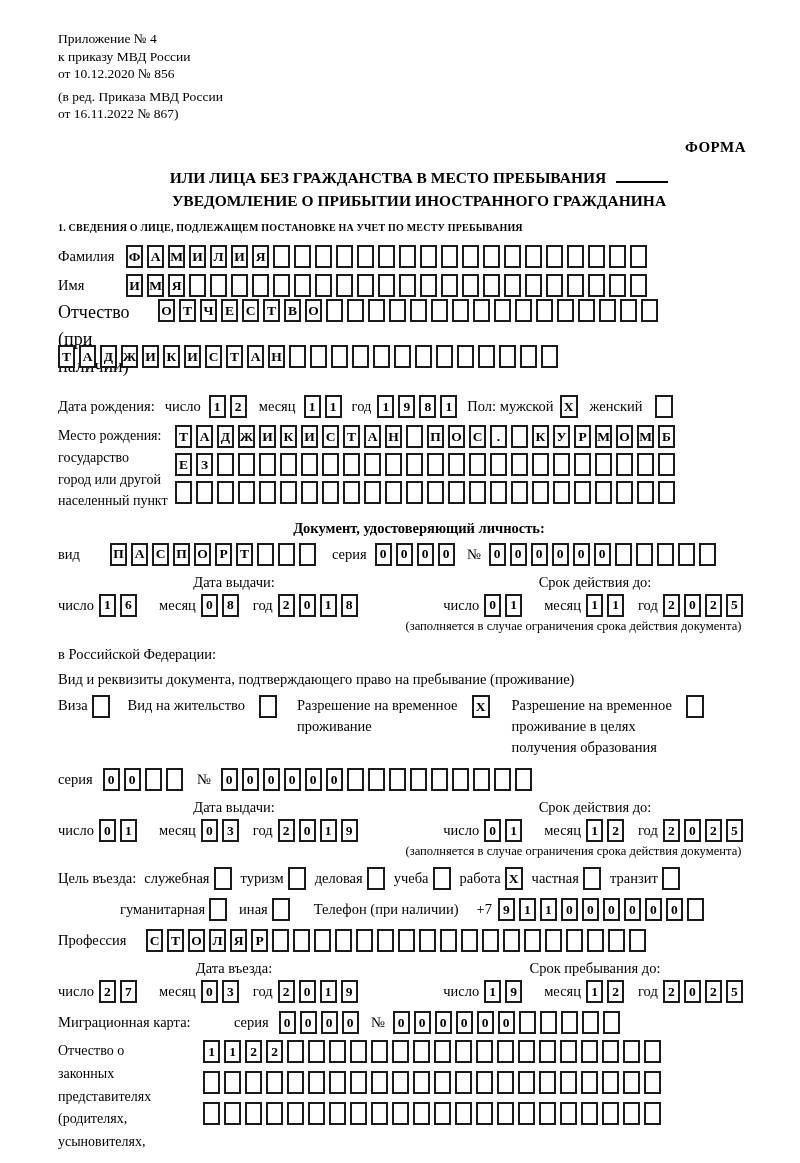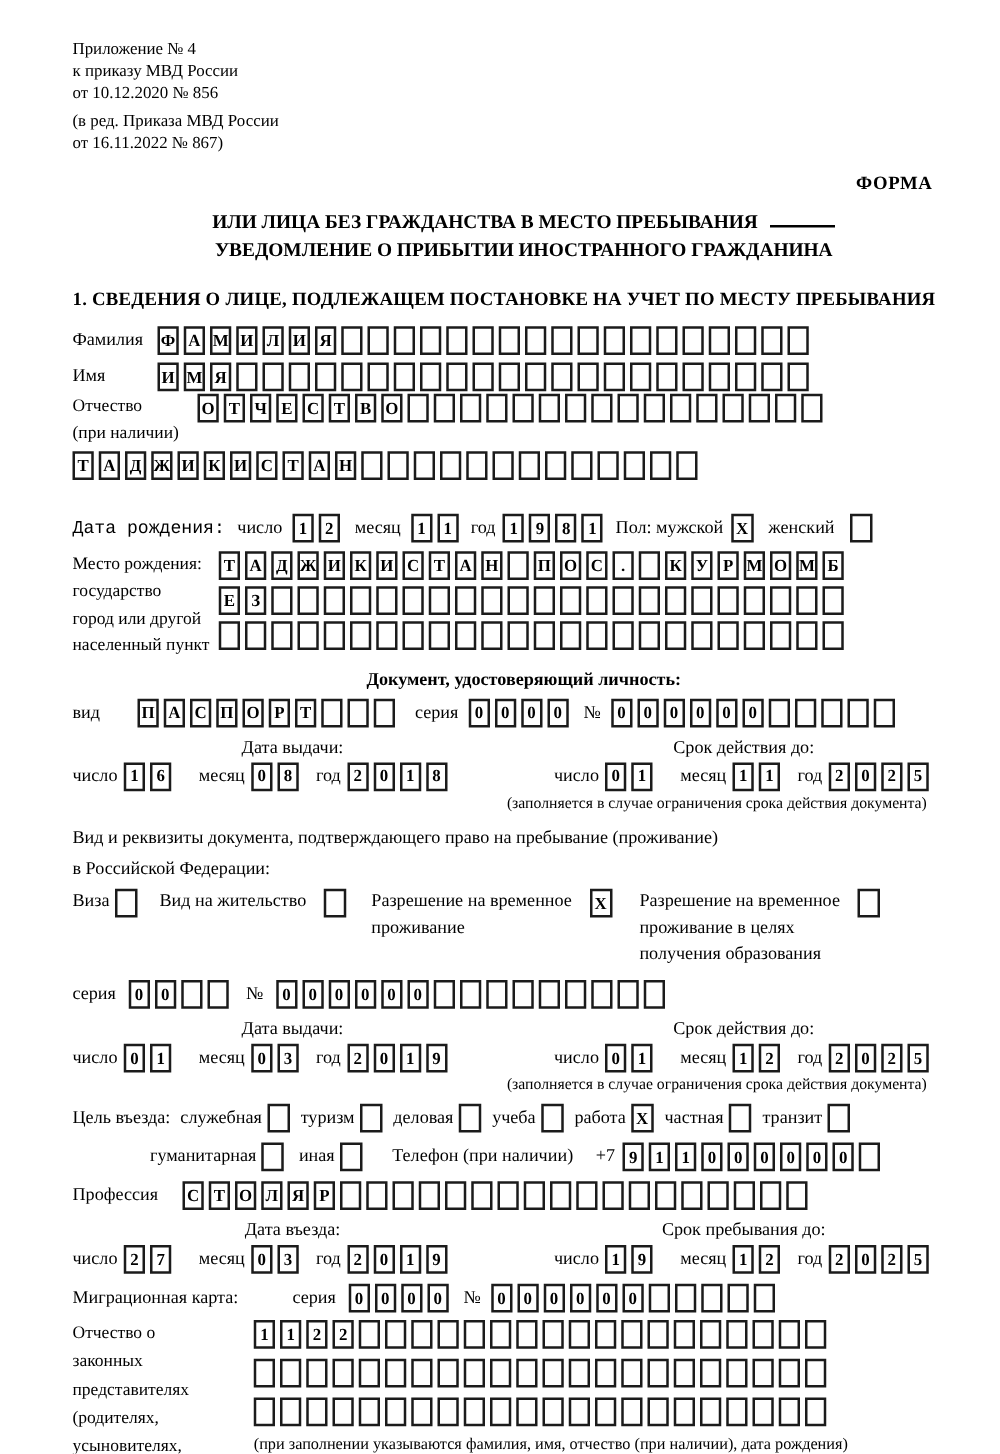--- a/index.html
+++ b/index.html
@@ -8,25 +8,25 @@
     width:800px; height:1163px; background:#ffffff; color:#000;
     font-family:"Liberation Serif", serif; font-size:14px;
     padding:30px 20px 10px 58px; overflow:hidden; position:relative;
   }
   
   .hdr { width:215px; font-size:13.5px; line-height:1.3; }
   .hdr .gap { height:5px; }
   .forma { text-align:right; padding-right:34px; font-weight:bold; font-size:15px; margin-top:16px; letter-spacing:.5px; }
   .title { text-align:center; font-weight:bold; font-size:15.5px; margin-top:10px; line-height:1.5; }
   .blank-line { display:inline-block; width:52px; border-bottom:2px solid #000; height:10px; margin-left:10px; }
-  .s1 { font-weight:bold; font-size:15px; margin-top:20px; letter-spacing:.2px; white-space:nowrap; }
+  .s1 { font-weight:bold; font-size:10px; margin-top:10px; letter-spacing:.2px; white-space:nowrap; }
 
   .r { display:flex; align-items:center; margin-top:6px; }
   .r2 { display:flex; align-items:flex-start; height:44px; margin-top:2px; }
-  .lblcol { flex:none; line-height:1.5; font-size:14px; }
+  .lblcol { flex:none; line-height:1.5; font-size:18px; }
   .lbl { font-size:14.5px; flex:none; }
   .cells { display:flex; flex:none; }
   .cell {
     width:17px; height:23px; border:2px solid #1b1b1b; margin-right:4px;
     display:flex; align-items:center; justify-content:center;
     font-weight:bold; font-size:13.5px; flex:none; background:#fff;
   }
   .cb {
     width:18px; height:23px; border:2px solid #1b1b1b; flex:none;
     display:flex; align-items:center; justify-content:center;
@@ -199,21 +199,21 @@
         <span class="cell"></span>
         <span class="cell"></span>
         <span class="cell"></span>
         <span class="cell"></span>
         <span class="cell"></span>
         <span class="cell"></span>
       </span>
   </div>
 
   <div class="r">
-    <span class="lbl" style="margin-right:10px;font-family:Liberation Mono, monospace;">Дата рождения:</span>
+    <span class="lbl" style="margin-right:10px;">Дата рождения:</span>
     <span class="lbl" style="margin-right:8px;">число</span>
     <span class="cells" style="margin-right:8px;">
         <span class="cell">1</span>
         <span class="cell">2</span>
       </span>
     <span class="lbl" style="margin-right:8px;">месяц</span>
     <span class="cells" style="margin-right:6px;">
         <span class="cell">1</span>
         <span class="cell">1</span>
       </span>
@@ -400,22 +400,22 @@
             <span class="cell">0</span>
             <span class="cell">2</span>
             <span class="cell">5</span>
           </span>
       </div>
       <div class="note">(заполняется в случае ограничения срока действия документа)</div>
     </div>
   </div>
 
   <div style="margin-top:8px; line-height:1.7; font-size:14.5px;">
+    <div>в Российской Федерации:</div>
     <div>Вид и реквизиты документа, подтверждающего право на пребывание (проживание)</div>
-    <div>в Российской Федерации:</div>
   </div>
 
   <div class="cbrow" style="margin-top:4px;">
     <span class="lbl" style="margin-right:4px; margin-top:2px;">Виза</span>
     <span class="cb" style="margin-right:18px;"></span>
     <span class="lbl" style="margin-right:14px; margin-top:2px;">Вид на жительство</span>
     <span class="cb" style="margin-right:20px;"></span>
     <span class="mllbl" style="margin-right:14px;">
       <span>Разрешение на временное</span><br>
       <span>проживание</span>
@@ -723,17 +723,16 @@
             <span class="cell"></span>
             <span class="cell"></span>
             <span class="cell"></span>
             <span class="cell"></span>
             <span class="cell"></span>
             <span class="cell"></span>
             <span class="cell"></span>
             <span class="cell"></span>
           </div>
       </span>
-      <div class="repnote">(при заполнении указываются фамилия, имя, отчество (при наличии), дата рождения)</div>
     </span>
   </div>
 
 </div>
 
 </body></html>

